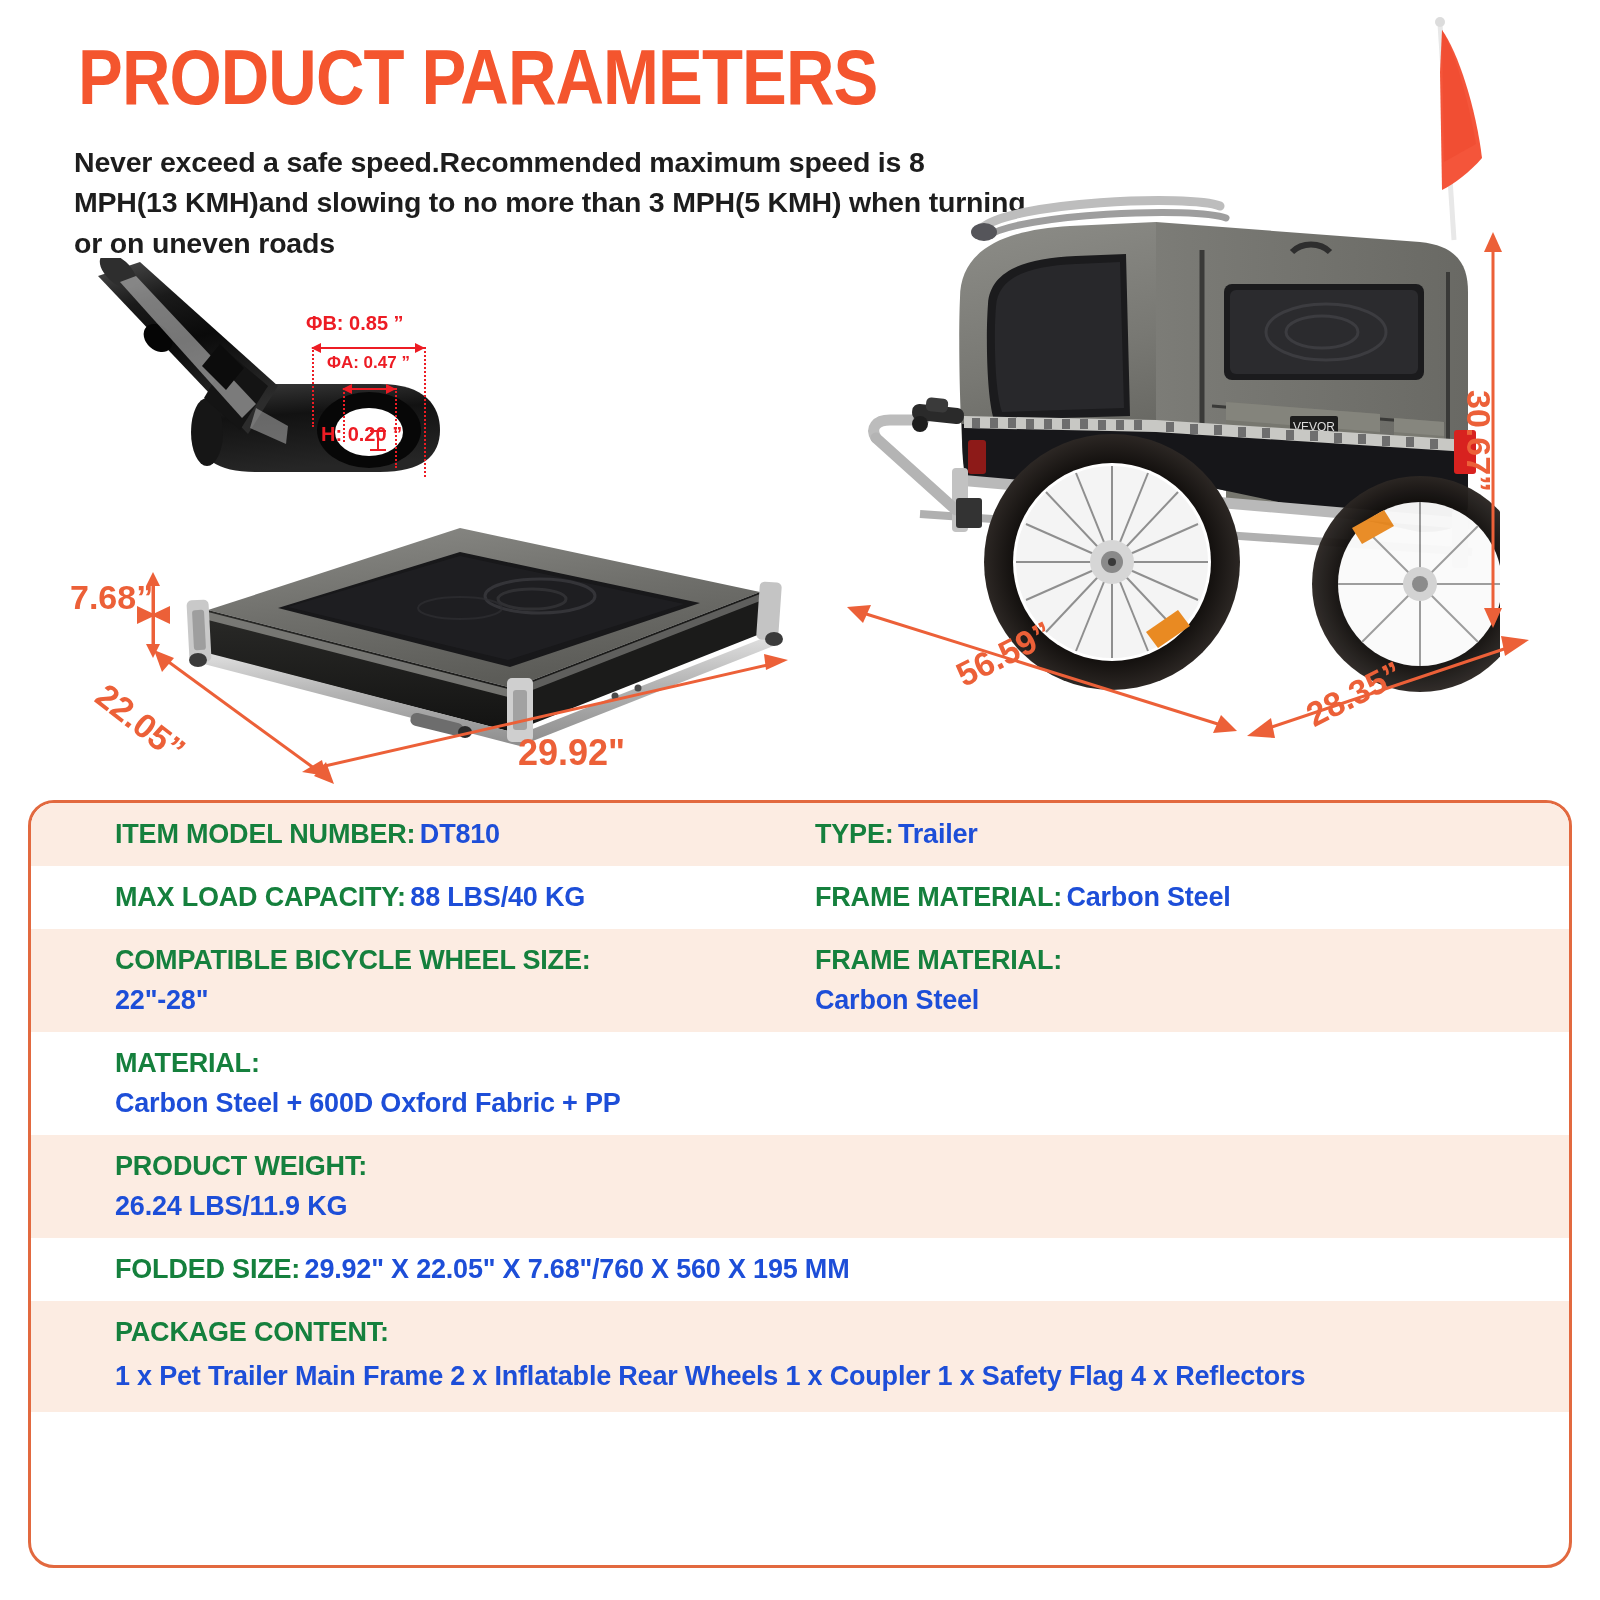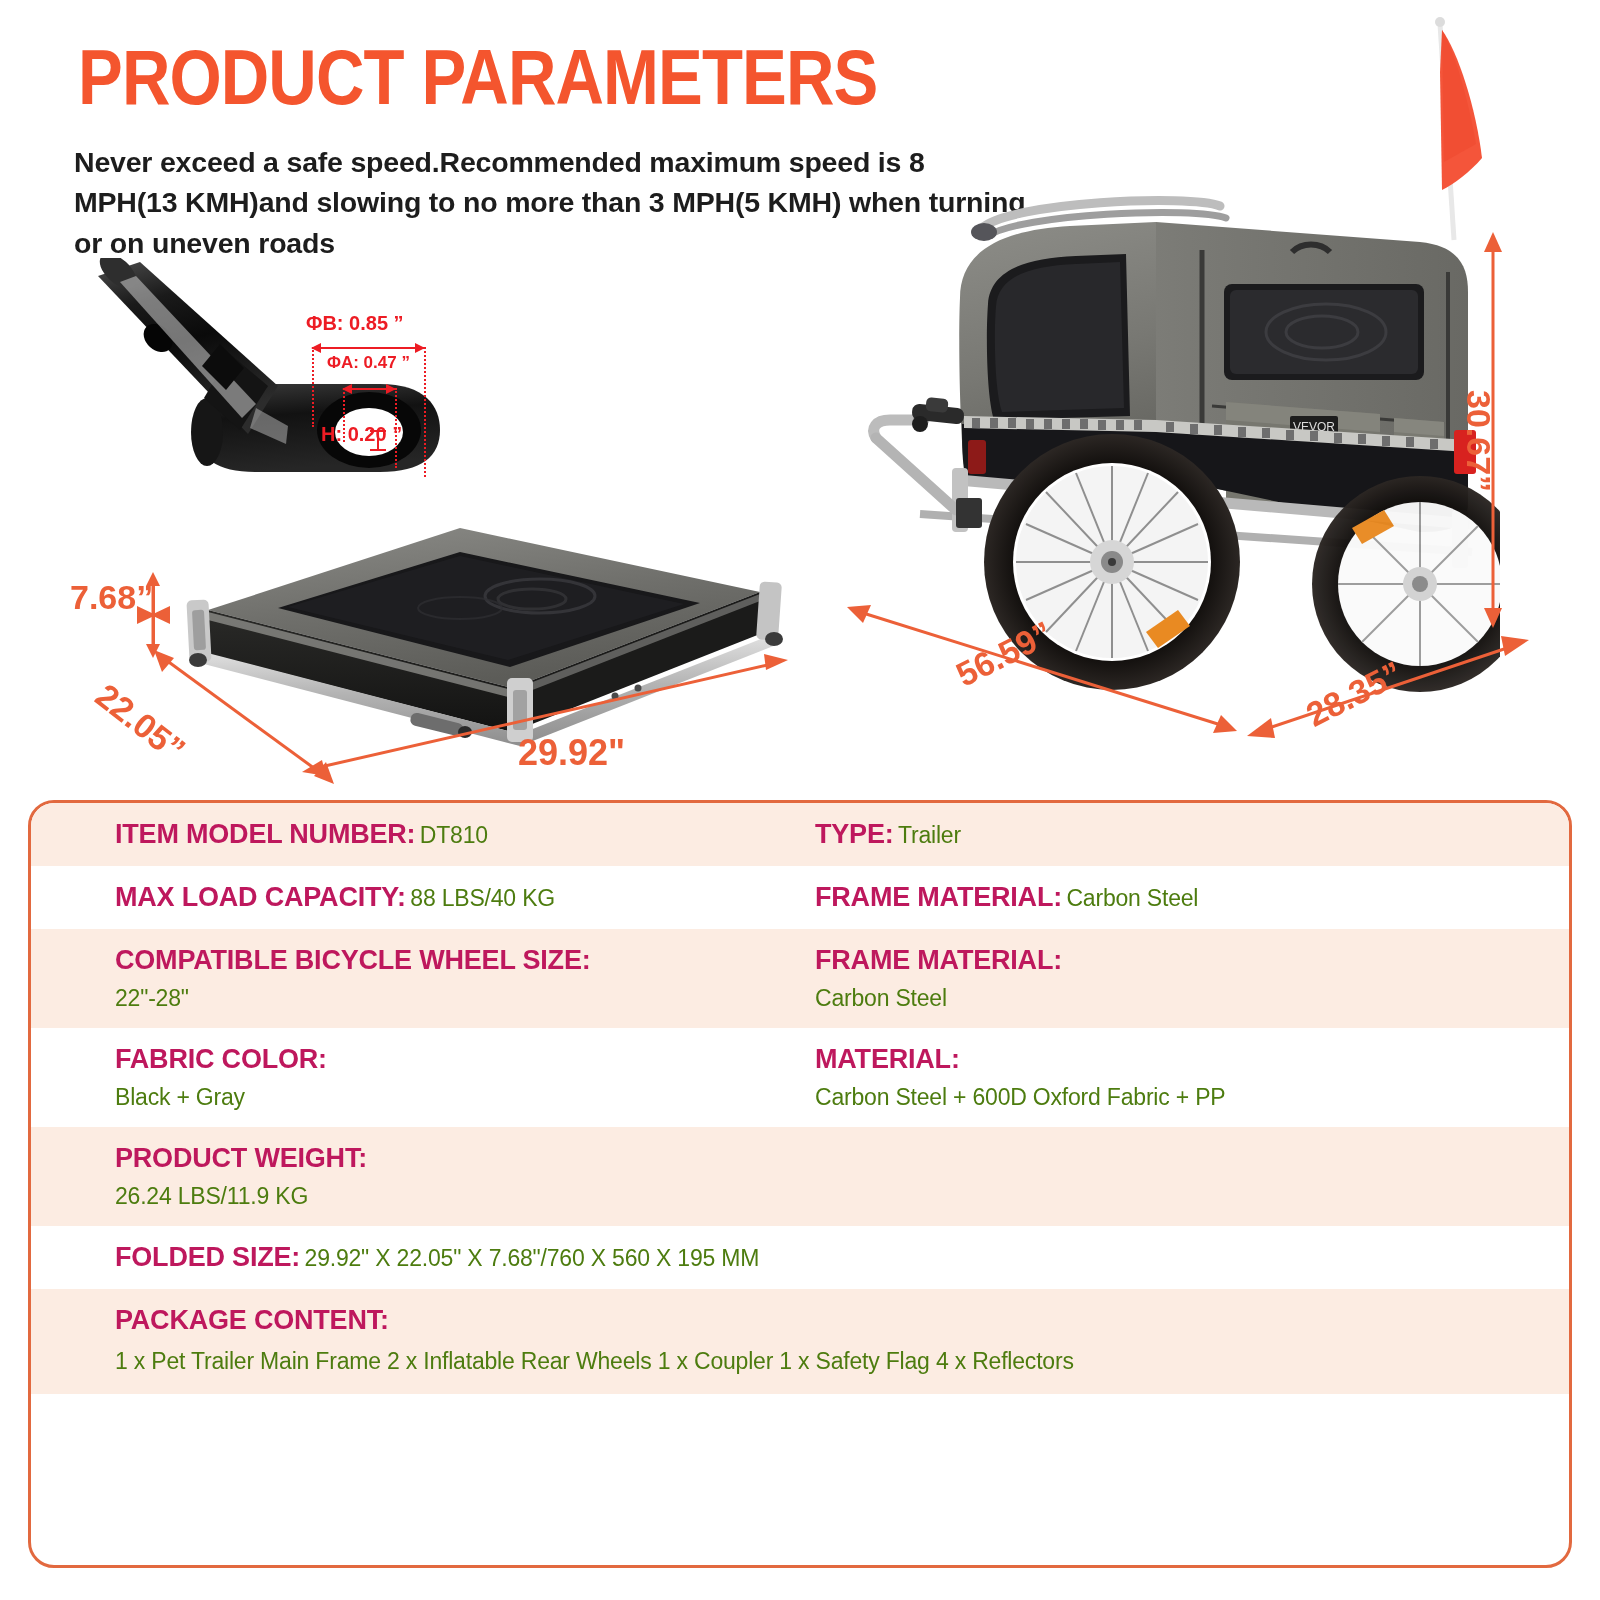--- a/index.html
+++ b/index.html
@@ -62,22 +62,22 @@
     position:absolute; left:28px; top:800px; width:1544px; height:768px;
     border:3px solid #E2693F; border-radius:26px;
     overflow:hidden; background:#ffffff;
   }
   .row { display:flex; width:100%; padding:16px 0 16px 0; }
   .row.alt { background:#FCECE2; }
   .cell { padding-left:84px; }
   .cell.c1 { width:700px; }
   .cell.c2 { width:760px; }
   .cell.full { width:1460px; }
-  .lab { font-weight:bold; font-size:27px; color:#be185d; letter-spacing:-0.2px; }
-  .val { font-weight:normal; font-size:23px; color:#4d7c0f; letter-spacing:-0.2px; }
+  .lab { font-weight:bold; font-size:27px; color:#15803d; letter-spacing:-0.2px; }
+  .val { font-weight:bold; font-size:27px; color:#1d4ed8; letter-spacing:-0.2px; }
   .stack .lab { display:block; margin-bottom:9px; }
   .stack .val { display:block; }
   .pkg .val { display:block; line-height:1.45; }
 </style>
 </head>
 <body>
 
 <div id="page">
 
   <div id="title">PRODUCT PARAMETERS</div>
@@ -429,24 +429,20 @@
         <span class="lab">COMPATIBLE BICYCLE WHEEL SIZE:</span>
         <span class="val">22"-28"</span>
       </div>
       <div class="cell c2 stack">
         <span class="lab">FRAME MATERIAL:</span>
         <span class="val">Carbon Steel</span>
       </div>
     </div>
 
     <div class="row">
-      <div class="cell c1 stack">
-        <span class="lab">FABRIC COLOR:</span>
-        <span class="val">Black + Gray</span>
-      </div>
       <div class="cell c2 stack">
         <span class="lab">MATERIAL:</span>
         <span class="val">Carbon Steel + 600D Oxford Fabric + PP</span>
       </div>
     </div>
 
     <div class="row alt">
       <div class="cell c1 stack">
         <span class="lab">PRODUCT WEIGHT:</span>
         <span class="val">26.24 LBS/11.9 KG</span>

